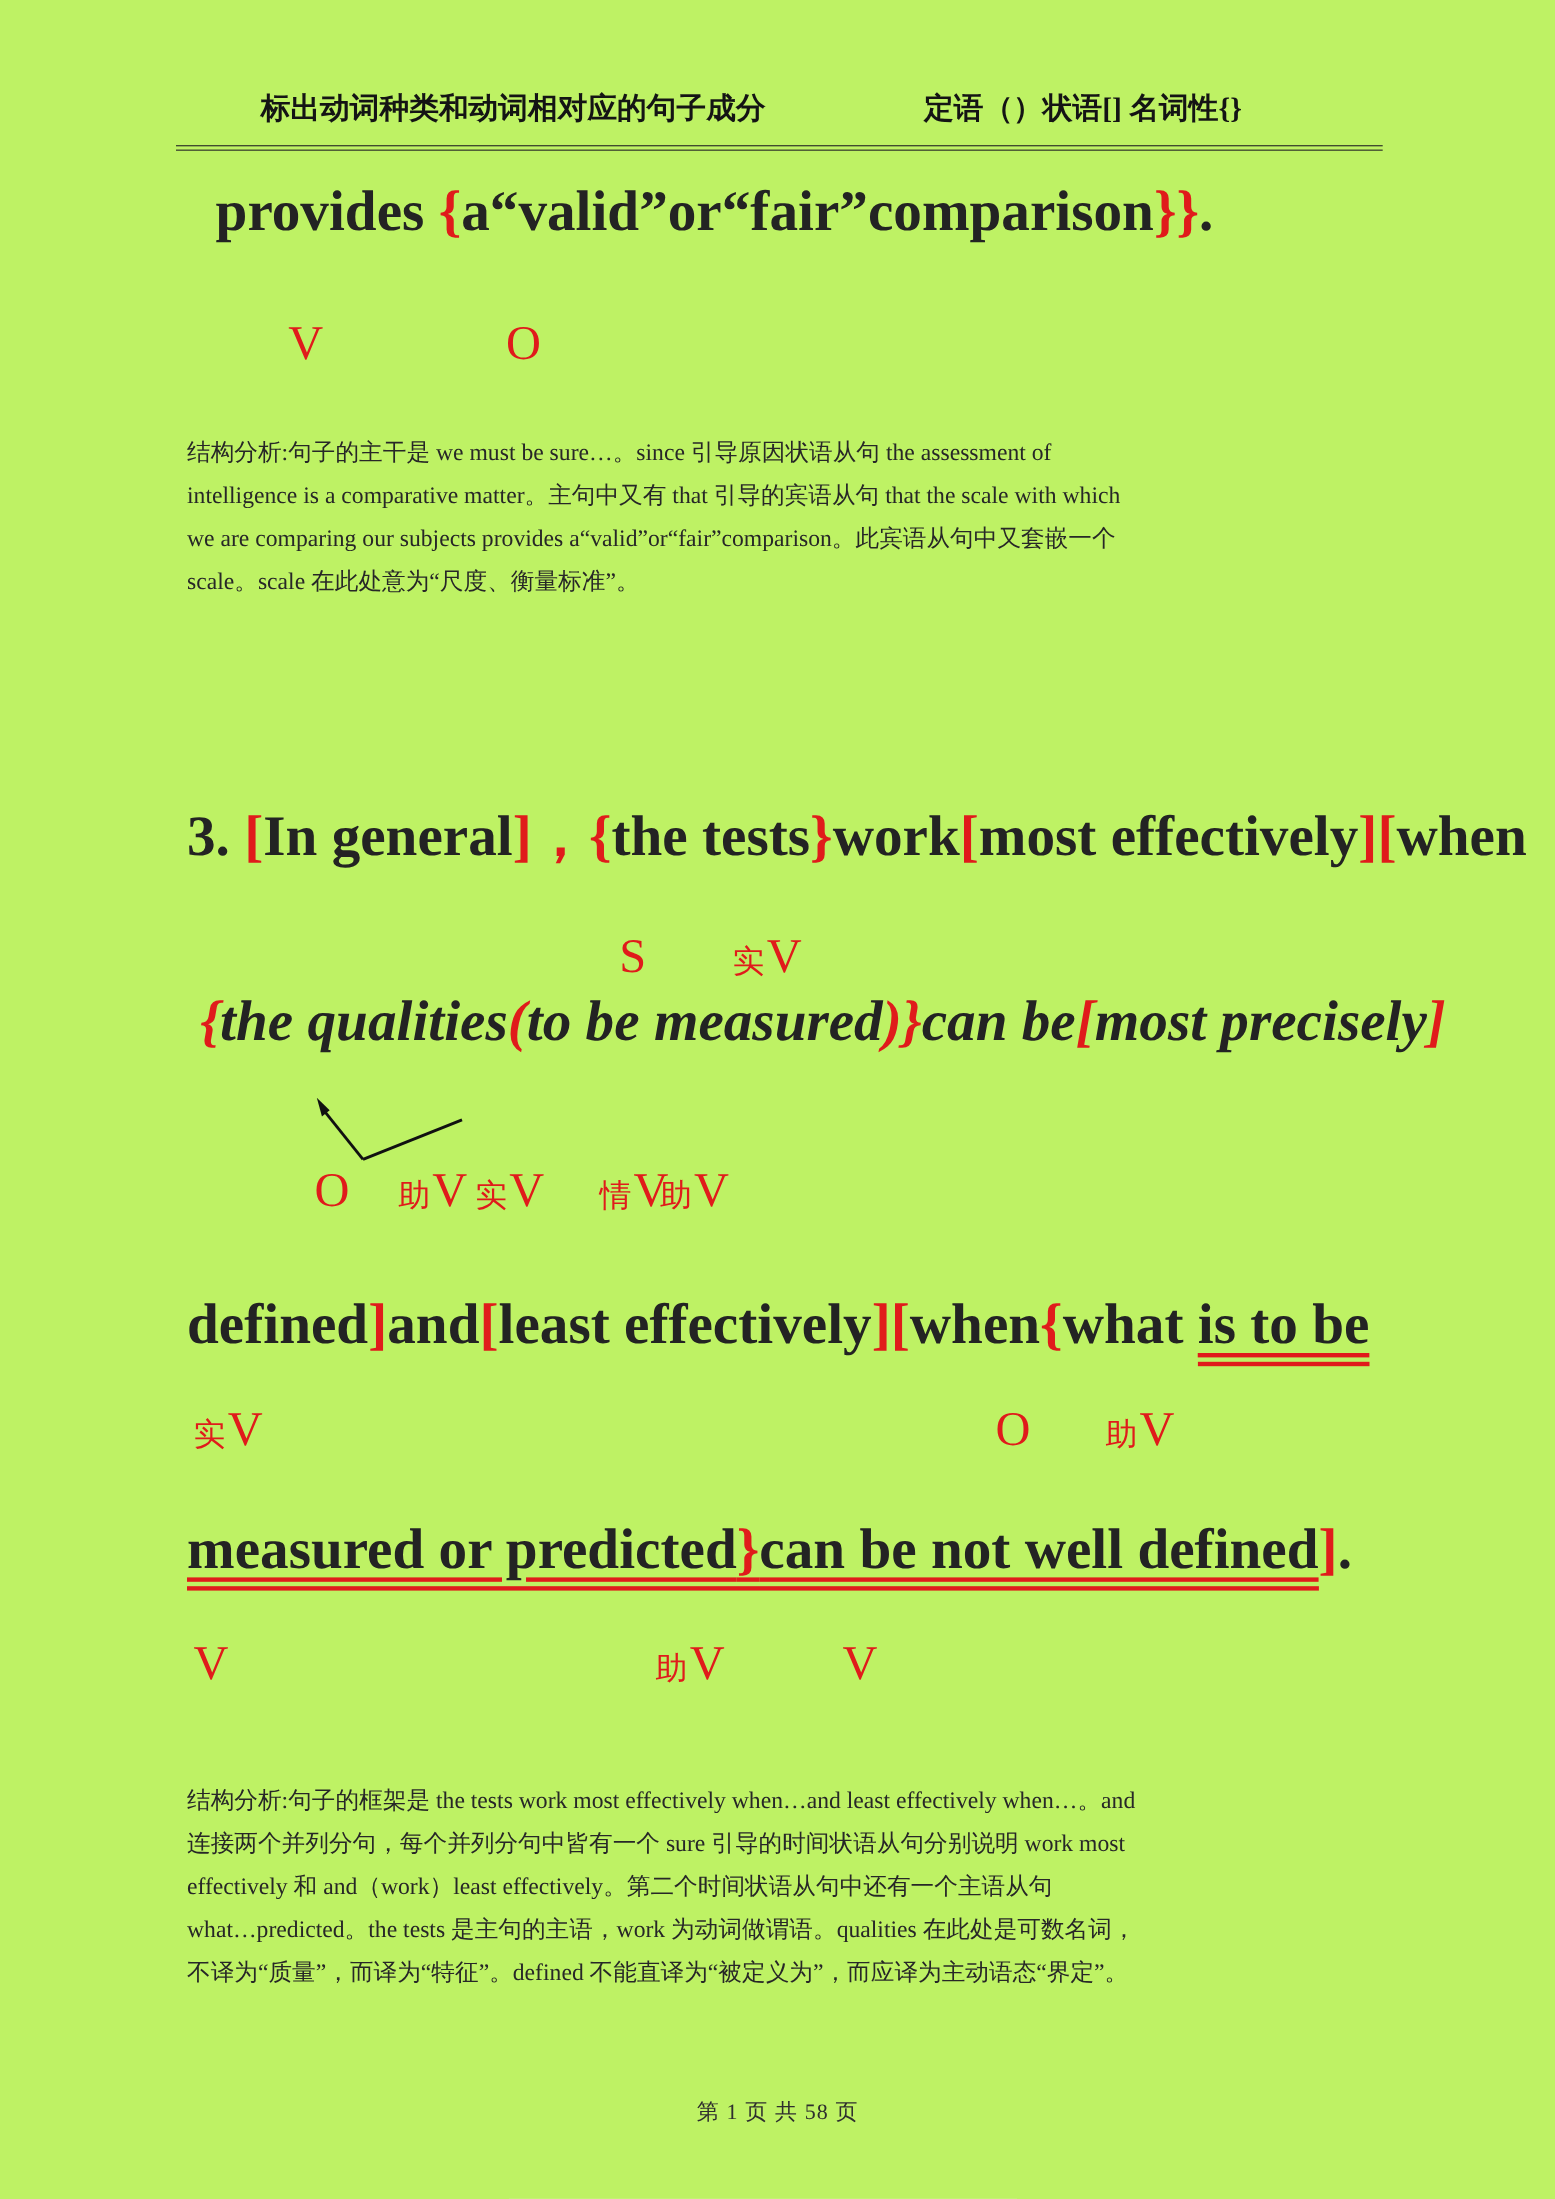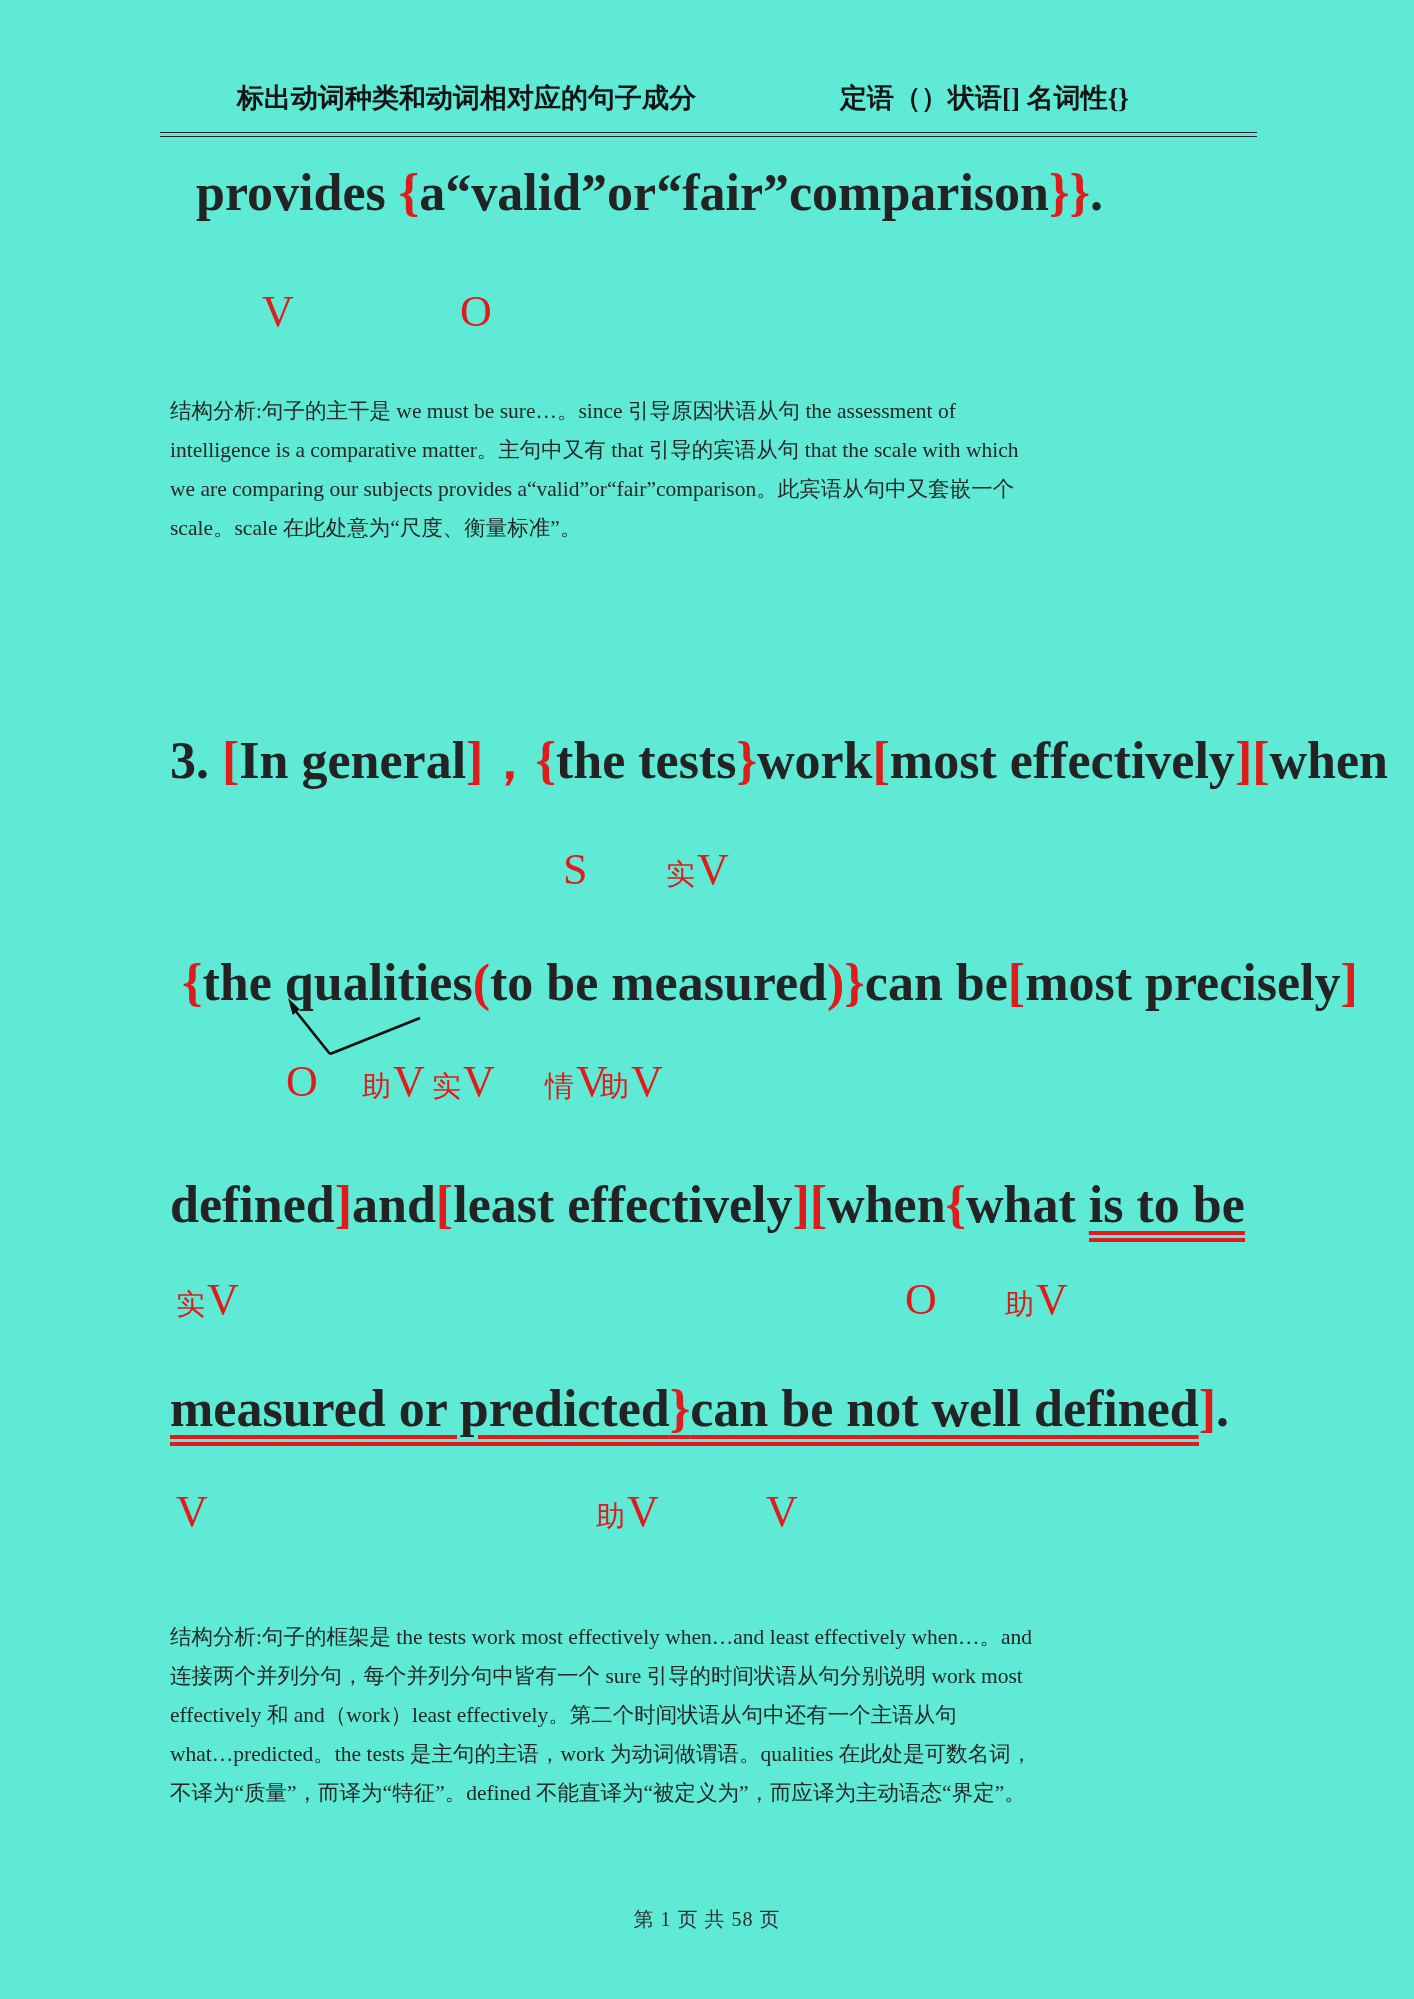--- a/index.html
+++ b/index.html
@@ -1,39 +1,39 @@
 <!DOCTYPE html>
 <html><head>
 <meta charset="utf-8">
 <style>
   html,body{margin:0;padding:0;background:#ffffff;}
   .page{
     position:relative;
     width:1414px;height:1999px;
-    background:#5eead4;
+    background:#bef264;
     font-family:"Liberation Serif","DejaVu Serif",serif;
     color:#232323;
     overflow:hidden;
   }
   
   .hdr{position:absolute;top:80px;font-weight:700;font-size:27px;color:#141414;white-space:nowrap;}
   .hdr-left{left:237px;}
   .hdr-right{left:840px;}
   .rule{
     position:absolute;left:160px;top:132px;width:1097px;height:3px;
     border-top:1.6px solid #242424;border-bottom:1.6px solid #242424;
   }
   
   .bold-line{
     position:absolute;font-weight:700;font-size:52px;line-height:1.12;
     color:#232323;white-space:nowrap;
   }
   .s1{left:196px;top:164px;}
   .s3l1{left:170px;top:732px;}
-  .s3l2{left:182px;top:954px;}
+  .s3l2{left:182px;top:900px;font-style:italic;}
   .s3l3{left:170px;top:1176px;}
   .s3l4{left:170px;top:1380px;}
   .seg-k{color:#232323;}
   .seg-r{color:#e01b1b;}
   .seg-ku{color:#232323;background:linear-gradient(#e01b1b,#e01b1b) no-repeat left bottom/100% 4.5px;padding-bottom:9px;
           text-decoration:underline;text-decoration-color:#e01b1b;text-decoration-thickness:4px;text-underline-offset:9px;}
   .seg-ru{color:#e01b1b;background:linear-gradient(#e01b1b,#e01b1b) no-repeat left bottom/100% 4.5px;padding-bottom:9px;
           text-decoration:underline;text-decoration-color:#e01b1b;text-decoration-thickness:4px;text-underline-offset:9px;}
   
   .mrow{position:absolute;left:0;width:100%;height:58px;color:#e01b1b;}

